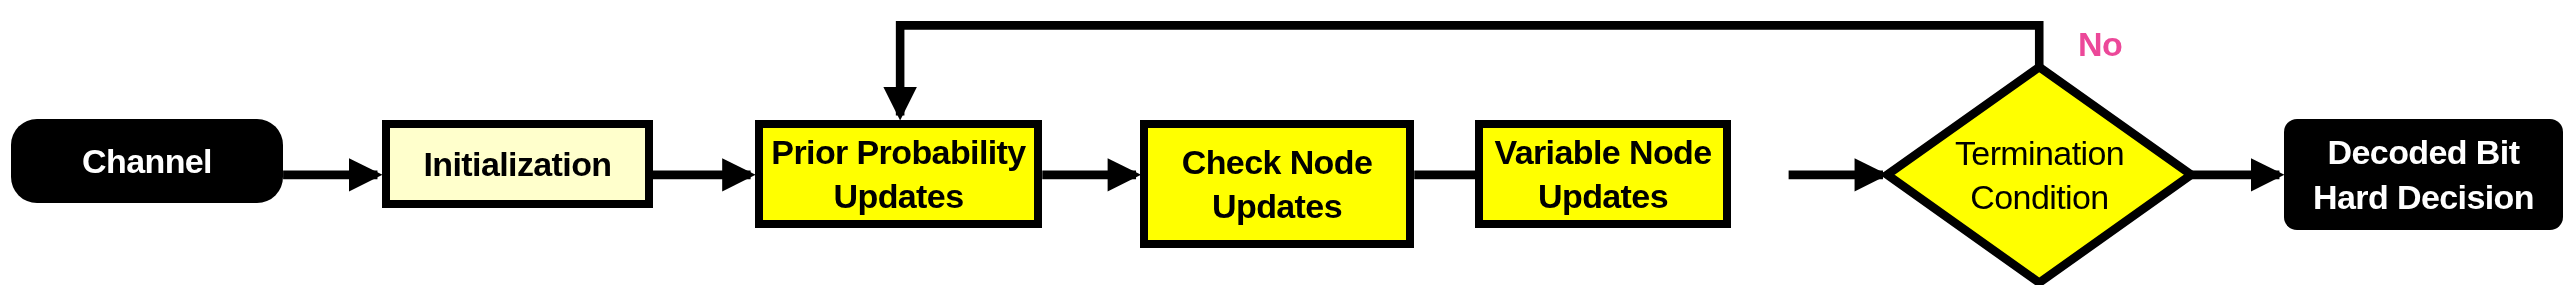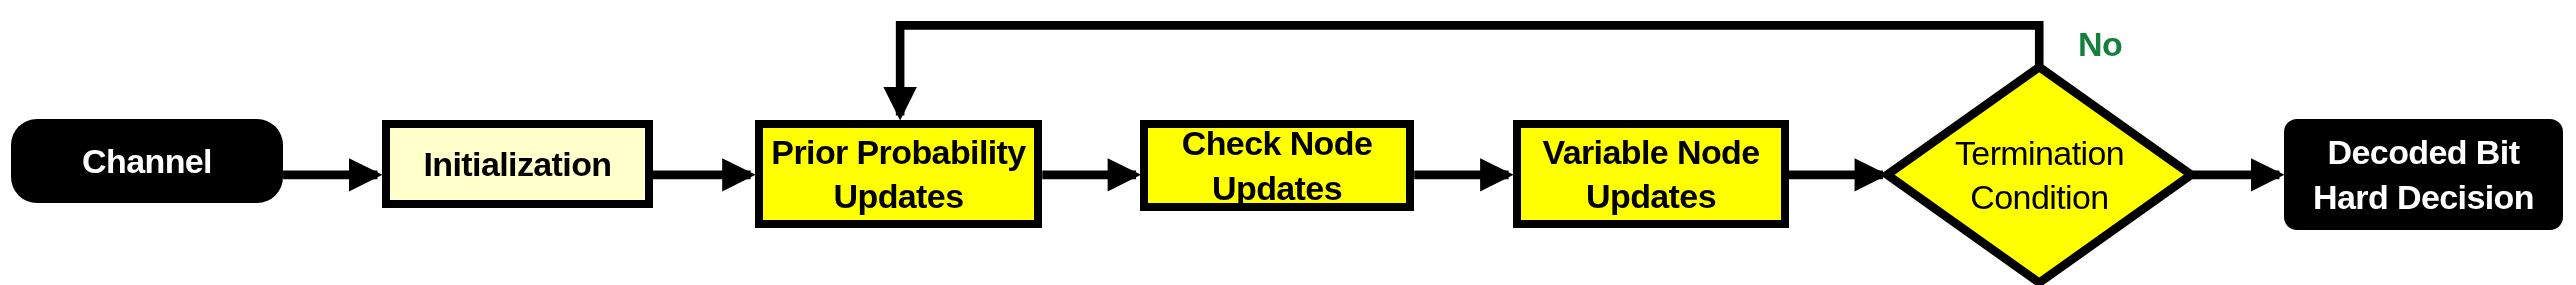--- a/index.html
+++ b/index.html
@@ -77,28 +77,28 @@
     font-size: 34px;
     letter-spacing: -0.6px;
     line-height: 1.3;
     color: #000000;
   }
   .edge-label {
     position: absolute;
     font-weight: bold;
     font-size: 34px;
     letter-spacing: -0.6px;
-    color: #15803d;
+    color: #ec4899;
     text-align: center;
   }
   #node-channel       { left: 11px;   top: 119px; width: 272px; height: 84px; }
   #node-init          { left: 382px;  top: 120px; width: 271px; height: 88px; }
   #node-prior         { left: 755px; top: 120px; width: 287px; height: 108px; }
-  #node-check         { left: 1140px; top: 120px; width: 274px; height: 91px; }
-  #node-variable      { left: 1513px; top: 120px; width: 276px; height: 108px; }
+  #node-check         { left: 1140px; top: 120px; width: 274px; height: 128px; }
+  #node-variable      { left: 1475px; top: 120px; width: 256px; height: 108px; }
   #label-termination  { left: 1917px; top: 123px; width: 245px; height: 104px; }
   #node-decoded       { left: 2284px; top: 119px; width: 279px; height: 111px; border-radius: 13px; }
   #label-no           { left: 2060px; top: 24.5px;  width: 80px; }
   #label-yes          { left: 2192px; top: 113px; width: 77px; }
 </style>
 </head>
 <body>
 
 <div id="canvas">
 

